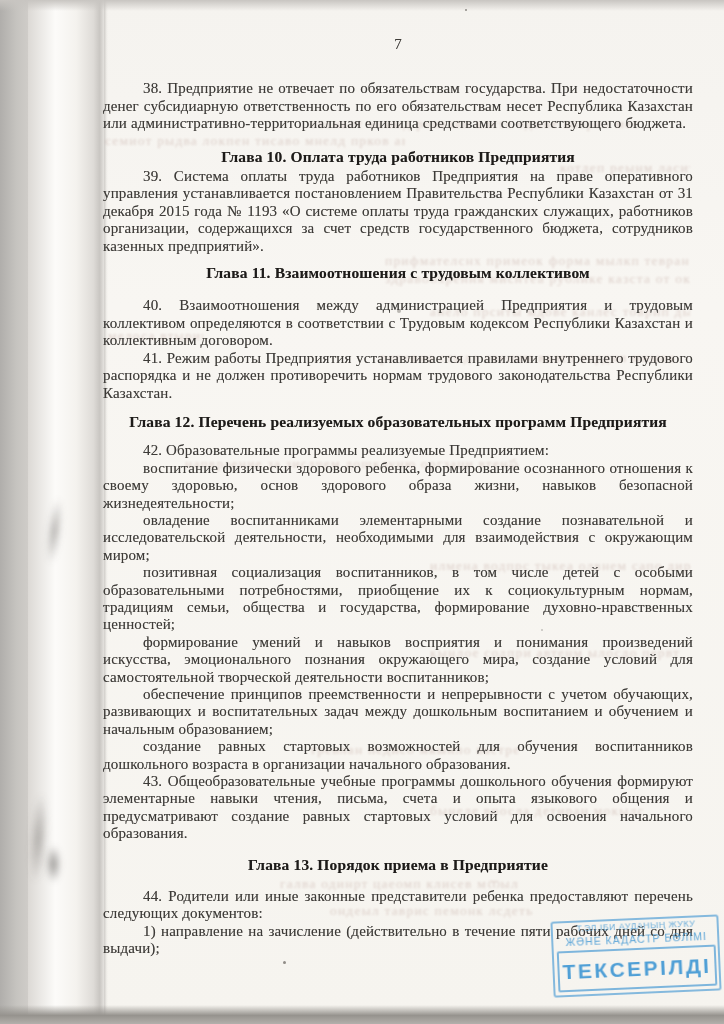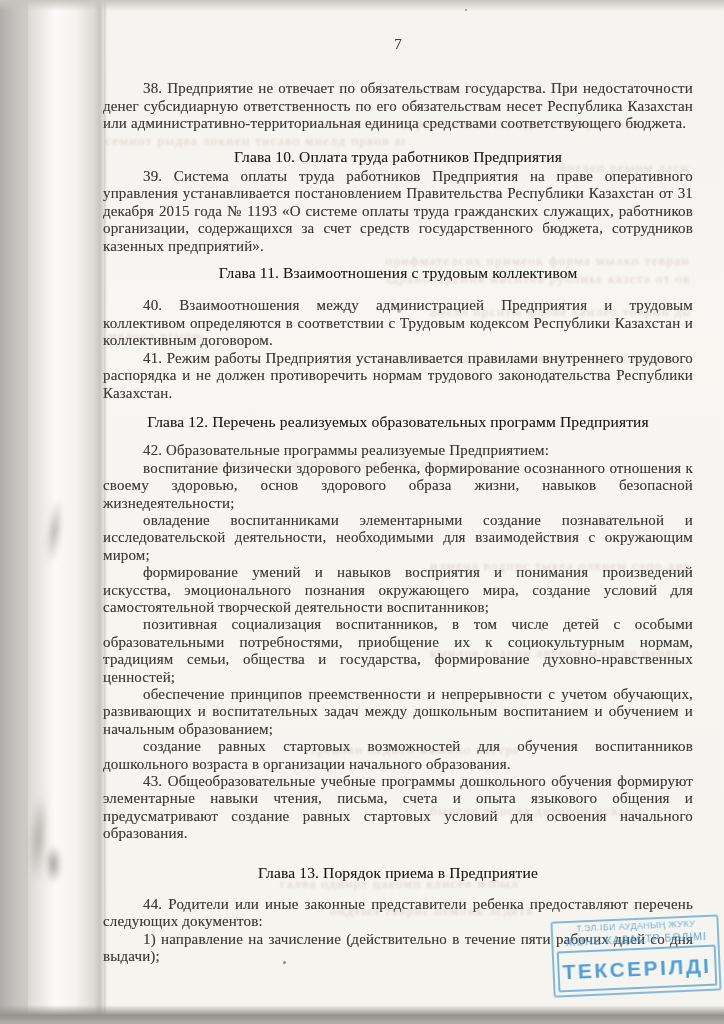--- a/index.html
+++ b/index.html
@@ -26,23 +26,23 @@
     background:radial-gradient(ellipse at center,rgba(55,50,46,.35),rgba(55,50,46,0) 70%);}
   .smudge-3{left:46px;top:845px;width:15px;height:38px;
     background:radial-gradient(ellipse at center,rgba(40,36,33,.5),rgba(40,36,33,0) 72%);}
   .speck{position:absolute;background:rgba(60,55,50,.55);border-radius:50%;}
   
   .content{position:absolute;left:103px;top:36px;width:590px;color:#3d3b38;
     font-size:15px;line-height:17.4px;letter-spacing:.15px;
     text-shadow:0 0 .4px rgba(62,58,54,.45);}
   .pageno{text-align:center;}
   .para{text-align:justify;text-indent:40px;margin:0;font-family:Liberation Serif, serif;}
-  .heading{text-align:center;font-weight:normal;color:#1d1b19;margin:0;font-size:15.5px;}
+  .heading{text-align:center;font-weight:bold;color:#1d1b19;margin:0;font-size:15.5px;}
   .mt-27{margin-top:27px}.mt-18{margin-top:9px}.mt-17{margin-top:3px}
-  .mt-16{margin-top:16px}.mt-15{margin-top:15px}.mt-13{margin-top:21px}
+  .mt-16{margin-top:16px}.mt-15{margin-top:15px}.mt-13{margin-top:13px}
   .mt-12{margin-top:12px}.mt-11{margin-top:11px}
   
   .ghost{position:absolute;white-space:nowrap;overflow:hidden;pointer-events:none;
     font-family:"Liberation Serif",serif;font-size:13.5px;letter-spacing:1.2px;
     color:#a8837a;opacity:.32;filter:blur(1.2px);transform:scaleY(.95);}
   
   .stamp{position:absolute;left:552px;top:914px;width:170px;height:84px;
     transform:rotate(-2.5deg);color:#4f9fd6;font-family:"Liberation Sans",sans-serif;
     filter:blur(.3px);}
   .stamp-box{position:absolute;left:0;top:4px;right:2px;bottom:4px;
@@ -92,22 +92,22 @@
   <p class="heading mt-18">Глава 11. Взаимоотношения с трудовым коллективом</p>
 
   <p class="para mt-16">40. Взаимоотношения между администрацией Предприятия и трудовым коллективом определяются в соответствии с Трудовым кодексом Республики Казахстан и коллективным договором.</p>
   <p class="para">41. Режим работы Предприятия устанавливается правилами внутреннего трудового распорядка и не должен противоречить нормам трудового законодательства Республики Казахстан.</p>
 
   <p class="heading mt-11">Глава 12. Перечень реализуемых образовательных программ Предприятия</p>
 
   <p class="para mt-12">42. Образовательные программы  реализуемые Предприятием:</p>
   <p class="para">воспитание физически здорового ребенка, формирование осознанного отношения к своему здоровью, основ здорового образа жизни, навыков безопасной жизнедеятельности;</p>
   <p class="para">овладение воспитанниками элементарными создание познавательной и исследовательской деятельности, необходимыми для взаимодействия с окружающим миром;</p>
+  <p class="para">позитивная социализация воспитанников, в том числе детей с особыми образовательными потребностями, приобщение их к социокультурным нормам, традициям семьи, общества и государства, формирование духовно-нравственных ценностей;</p>
   <p class="para">формирование умений и навыков восприятия и понимания произведений искусства, эмоционального познания окружающего мира, создание условий для самостоятельной творческой деятельности воспитанников;</p>
-  <p class="para">позитивная социализация воспитанников, в том числе детей с особыми образовательными потребностями, приобщение их к социокультурным нормам, традициям семьи, общества и государства, формирование духовно-нравственных ценностей;</p>
   <p class="para">обеспечение принципов преемственности и непрерывности с учетом обучающих, развивающих и воспитательных задач между дошкольным воспитанием и обучением и начальным образованием;</p>
   <p class="para">создание равных стартовых возможностей для обучения воспитанников дошкольного возраста в организации начального образования.</p>
   <p class="para">43. Общеобразовательные учебные программы дошкольного обучения формируют элементарные навыки чтения, письма, счета и опыта языкового общения и предусматривают создание равных стартовых условий для освоения начального образования.</p>
 
   <p class="heading mt-13">Глава 13. Порядок приема в Предприятие</p>
 
   <p class="para mt-15">44. Родители или иные законные представители ребенка предоставляют перечень следующих документов:</p>
   <p class="para">1) направление на зачисление (действительно в течение пяти рабочих дней со дня выдачи);</p>
 </div>
 

